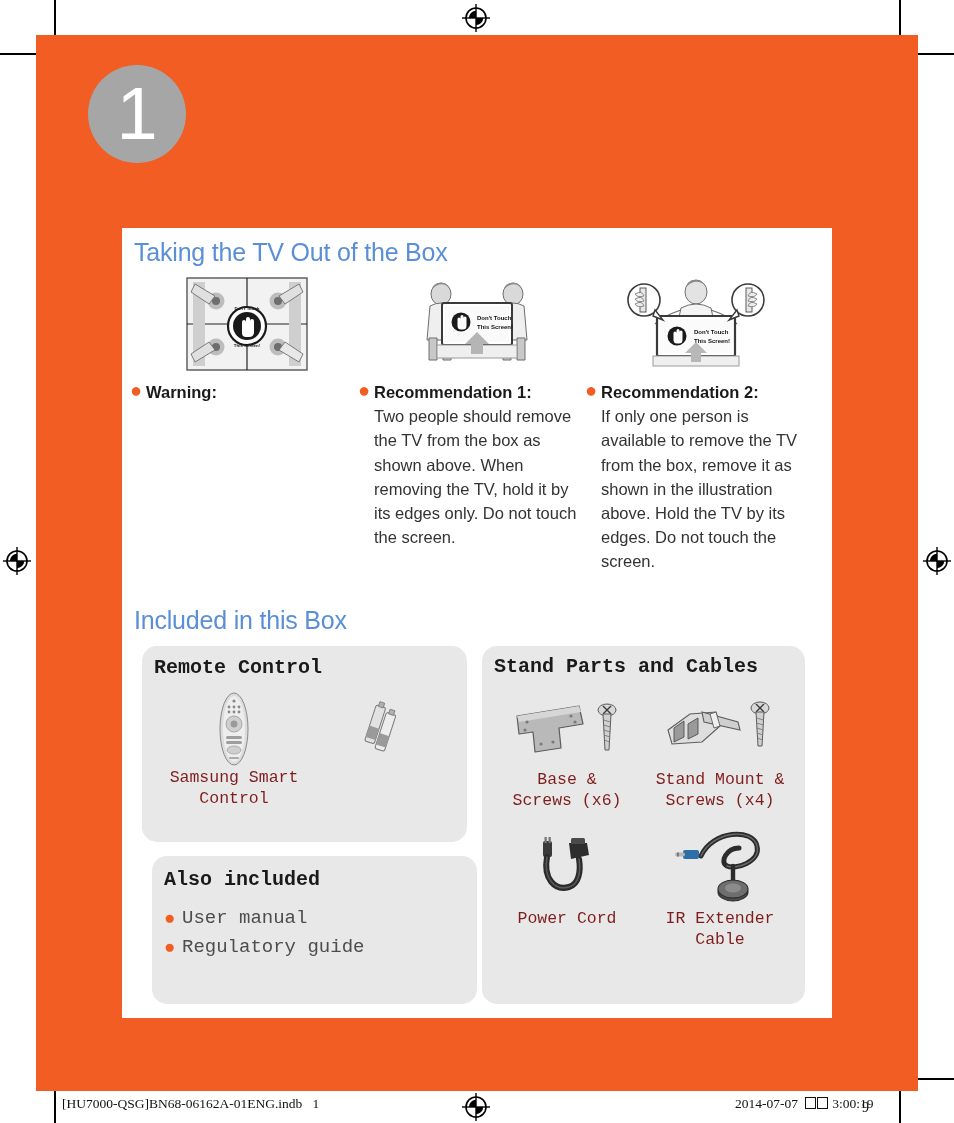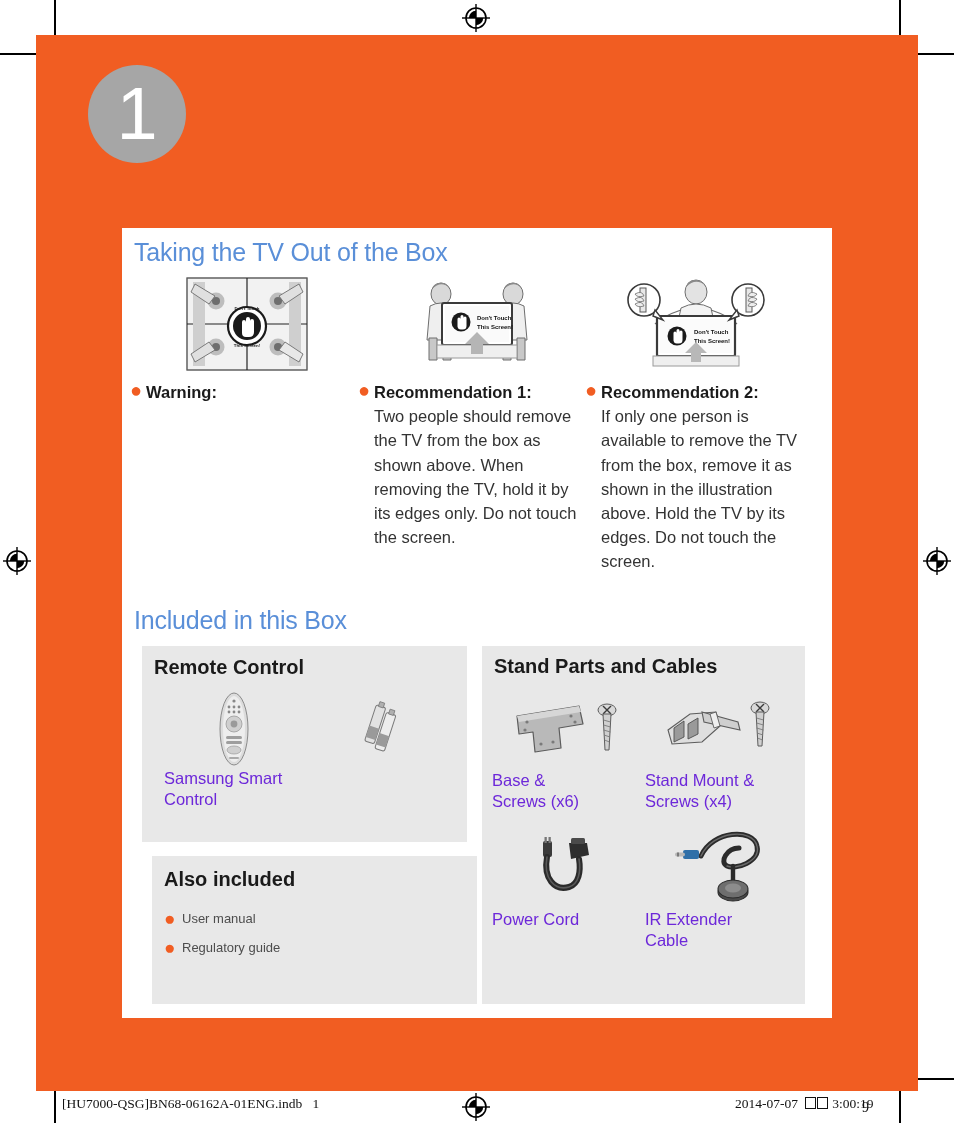--- a/index.html
+++ b/index.html
@@ -72,45 +72,45 @@
   .col-inner { display: flex; }
   .bullet-dot {
     color: #f15d22; font-size: 20px; line-height: 18px;
     width: 16px; flex: 0 0 16px; padding-top: 1px;
   }
   .col-text { font-size: 16.5px; line-height: 24.2px; color: #333333; }
   .col-label { font-weight: bold; color: #1a1a1a; }
 
   
   .grey-box {
-    position: absolute; background: #e8e8e8; border-radius: 0;
+    position: absolute; background: #e8e8e8; border-radius: 15px; font-family: Liberation Mono, monospace;
   }
   .box-title {
     font-size: 20px; font-weight: bold; color: #1a1a1a;
   }
   .caption {
-    font-size: 16.5px; line-height: 20.5px; color: #6d28d9;
-    text-align: left;
+    font-size: 16.5px; line-height: 20.5px; color: #7f1d1d;
+    text-align: center;
   }
 
   #box-remote { left: 20px; top: 418px; width: 325px; height: 196px; }
   #box-also   { left: 30px; top: 628px; width: 325px; height: 148px; }
   #box-stand  { left: 360px; top: 418px; width: 323px; height: 358px; }
 
   #box-remote .box-title { position:absolute; left: 12px; top: 10px; }
   #box-also   .box-title { position:absolute; left: 12px; top: 12px; }
   #box-stand  .box-title { position:absolute; left: 12px; top: 9px; }
 
   .item-cell { position: absolute; text-align: center; }
   .item-art { height: 78px; display: flex; align-items: center; justify-content: center; }
 
   .also-list { position: absolute; left: 12px; top: 52px; }
   .also-item { display: flex; align-items: flex-start; margin-bottom: 8px; }
   .also-item .bullet-dot { font-size: 19px; line-height: 20px; width: 18px; flex:0 0 18px; }
-  .also-item .also-text { font-size: 13px; line-height: 21px; color: #4d4d4d; }
+  .also-item .also-text { font-size: 19px; line-height: 21px; color: #4d4d4d; }
 
   
   #footer-rule { position:absolute; left: 36px; top: 1088px; width: 882px; height: 3px; background:#f15d22; }
   .footer-text {
     position: absolute; top: 1096px;
     font-family: "Liberation Serif", serif; font-size: 13.5px; color: #111;
     white-space: pre;
   }
   #footer-left { left: 62px; }
   #footer-right { left: 735px; }

